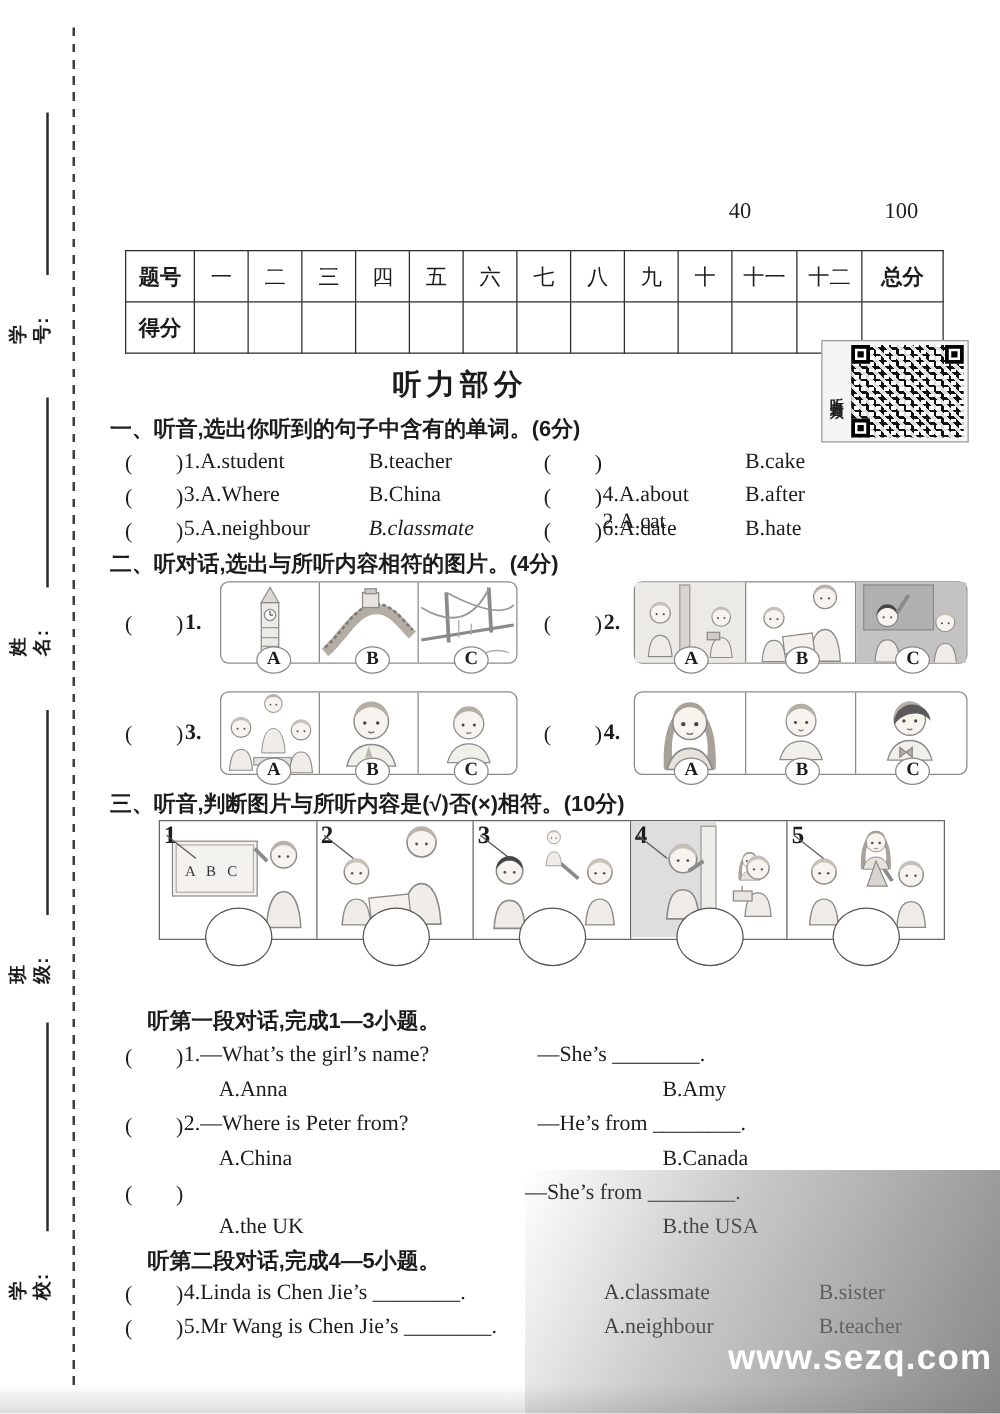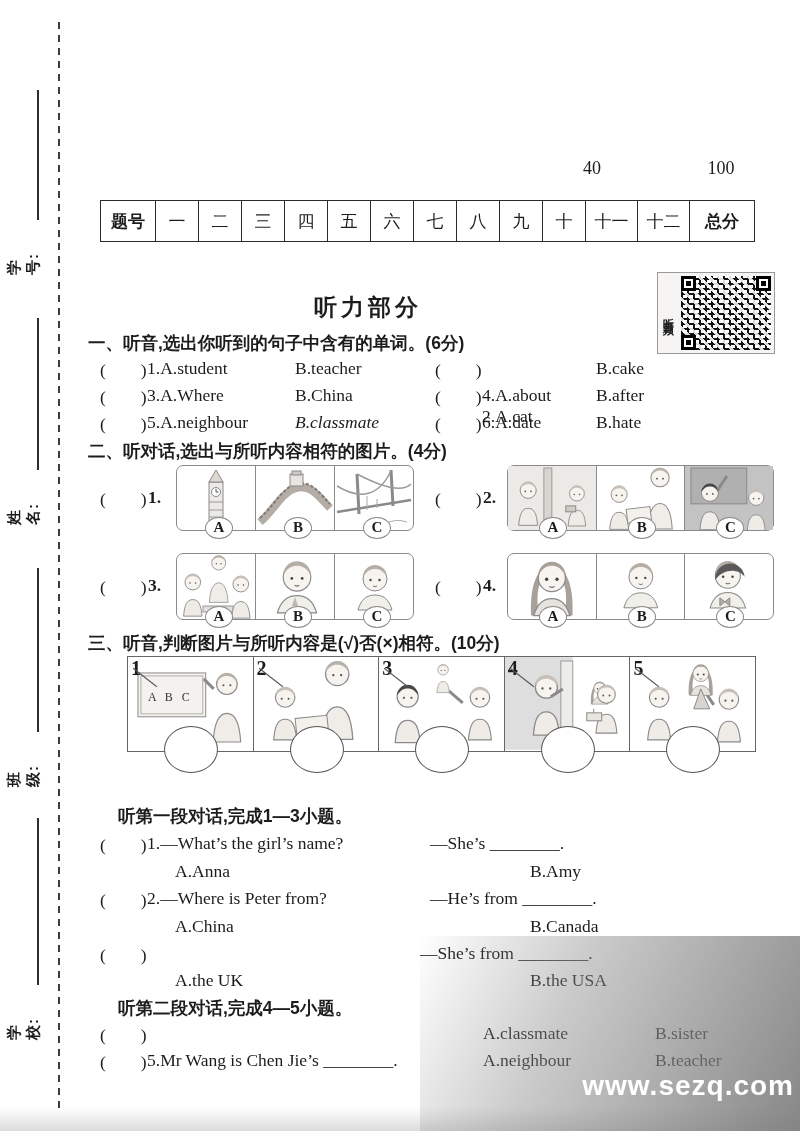--- a/index.html
+++ b/index.html
@@ -136,20 +136,36 @@
       <td style="width:42px;">五</td>
       <td style="width:42px;">六</td>
       <td style="width:42px;">七</td>
       <td style="width:42px;">八</td>
       <td style="width:42px;">九</td>
       <td style="width:42px;">十</td>
       <td style="width:51px;">十一</td>
       <td style="width:51px;">十二</td>
       <td class="zh" style="width:64px;">总分</td>
     </tr>
+    <tr>
+      <td class="zh">得分</td>
+      <td></td>
+          <td></td>
+      <td></td>
+          <td></td>
+      <td></td>
+          <td></td>
+      <td></td>
+          <td></td>
+      <td></td>
+          <td></td>
+      <td></td>
+          <td></td>
+      <td></td>
+    </tr>
   </tbody>
     </table>
 
   <div class="qrbox">
     <div class="qrlabel">
         <span class="cn">听力音频</span>
       </div>
     <div class="qrpat">
       <div class="fd" style="left:0;top:0;"></div>
       <div class="fd" style="right:0;top:0;"></div>
@@ -384,20 +400,21 @@
   <span class="abs opt" style="left:530px;top:916px;">B.Canada</span>
 
   <span class="abs t17" style="left:100px;top:943px;">(　　)</span>
   <span class="abs t17" style="left:420px;top:943px;">—She’s from ________.</span>
   <span class="abs opt" style="left:175px;top:970px;">A.the UK</span>
   <span class="abs opt" style="left:530px;top:970px;">B.the USA</span>
 
   <div class="abs cn t17" style="left:118px;top:996px;">听第二段对话,完成4—5小题。</div>
 
   <span class="abs t17" style="left:100px;top:1023px;">(　　)</span>
+  <span class="abs t17" style="left:147px;top:1023px;"><span>4.</span><span>Linda is Chen Jie’s ________.</span></span>
   <span class="abs opt" style="left:483px;top:1023px;">A.classmate</span>
   <span class="abs opt" style="left:655px;top:1023px;">B.sister</span>
 
   <span class="abs t17" style="left:100px;top:1050px;">(　　)</span>
   <span class="abs t17" style="left:147px;top:1050px;"><span>5.</span><span>Mr Wang is Chen Jie’s ________.</span></span>
   <span class="abs opt" style="left:483px;top:1050px;">A.neighbour</span>
   <span class="abs opt" style="left:655px;top:1050px;">B.teacher</span>
 
   <div class="wm">
     <div class="wmu">www.sezq.com</div>

